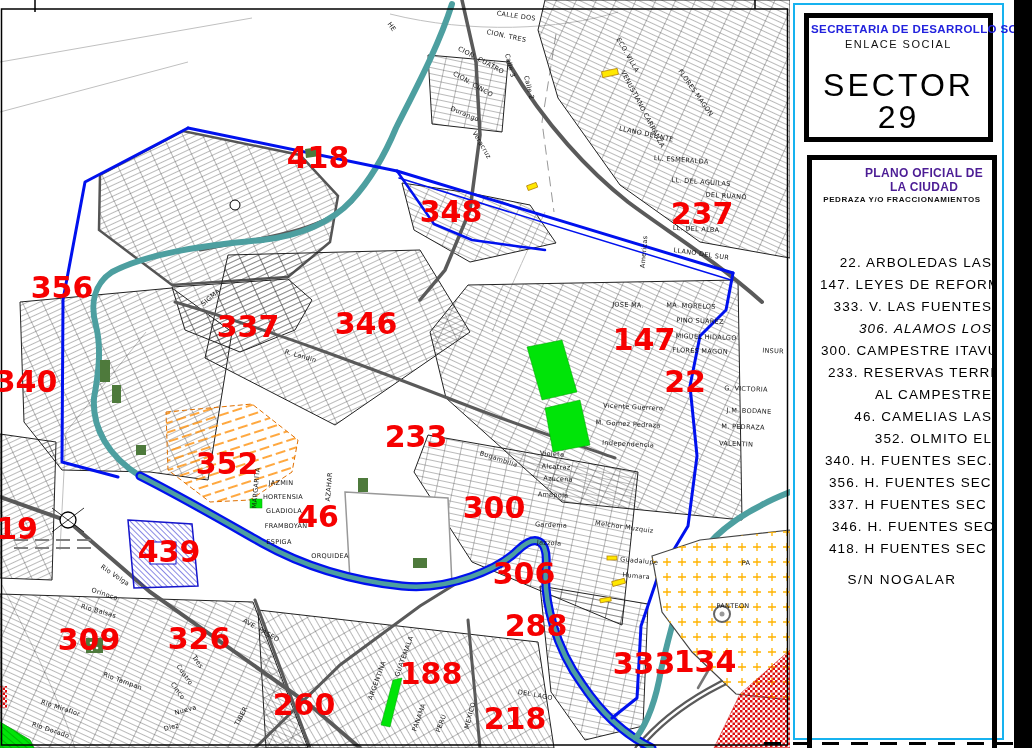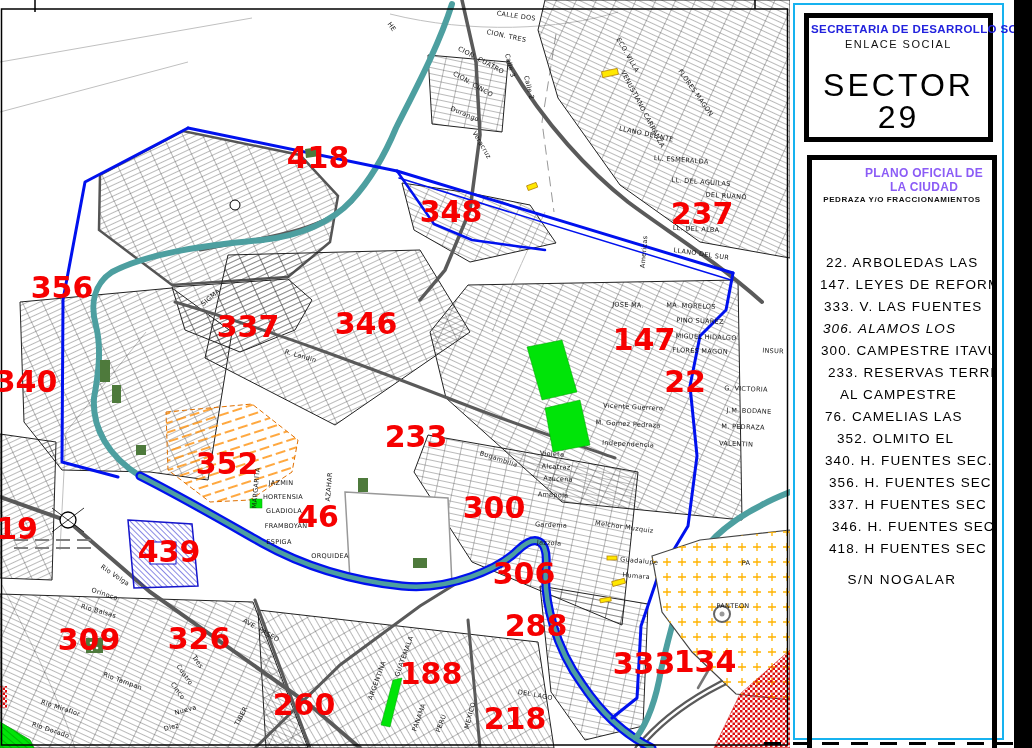--- a/index.html
+++ b/index.html
@@ -13,23 +13,23 @@
                letter-spacing:.3px;text-anchor:middle;}
   
   #side-panel{position:absolute;left:793px;top:3px;width:211px;height:737px;
               border:2px solid #17b2ef;background:#fff;box-sizing:border-box;}
   #title-box{margin:8px 9px 0 9px;border:5px solid #000;padding:5px 2px 4px 2px;text-align:center;}
   .tb-line1{color:#2222dd;font-weight:bold;font-size:11.5px;letter-spacing:.4px;white-space:nowrap;}
   .tb-line2{color:#111;font-size:11px;letter-spacing:1.5px;margin-top:3px;}
   .tb-line3{color:#000;font-size:32px;letter-spacing:3px;margin-top:19px;line-height:1;}
   #legend-box{margin:13px 5px 0 12px;border:5px solid #000;height:625px;box-sizing:border-box;
               padding:6px 0 0 0;overflow:hidden;}
-  .lg-title{color:#8b5cf6;font-weight:bold;font-size:12px;text-align:center;letter-spacing:.3px;padding-left:44px;}
+  .lg-title{color:#4c1d95;font-weight:bold;font-size:12px;text-align:center;letter-spacing:.3px;padding-left:44px;}
   .lg-sub{color:#111;font-weight:bold;font-size:8px;text-align:center;letter-spacing:.6px;margin-top:1px;}
-  #legend-items{margin-top:48px;}
+  #legend-items{margin-top:48px;text-align:right;}
   .legend-row{font-size:13.5px;color:#000;letter-spacing:1.1px;line-height:22px;white-space:nowrap;}
   .lg-footer{font-size:13.5px;color:#000;letter-spacing:1.5px;text-align:center;margin-top:12px;}
   #right-strip{position:absolute;left:1014px;top:0;width:18px;height:748px;background:#000;}
   #bottom-dash{position:absolute;left:764px;top:742px;width:250px;height:3px;
                background:repeating-linear-gradient(90deg,#000 0 17px,transparent 17px 29px);}
 </style>
 </head>
 <body>
 
 <div id="stage">
@@ -305,21 +305,21 @@
       <div class="lg-title">PLANO OFICIAL DE LA CIUDAD</div>
       <div class="lg-sub">PEDRAZA Y/O FRACCIONAMIENTOS</div>
       <div id="legend-items">
           <div class="legend-row" style="padding-left: 14px;">22. ARBOLEDAS LAS</div>
           <div class="legend-row" style="padding-left: 8px;">147. LEYES DE REFORMA</div>
           <div class="legend-row" style="padding-left: 12px;">333. V. LAS FUENTES</div>
           <div class="legend-row" style="padding-left: 11px; font-style: italic;">306. ALAMOS LOS</div>
           <div class="legend-row" style="padding-left: 9px;">300. CAMPESTRE ITAVU</div>
           <div class="legend-row" style="padding-left: 16px;">233. RESERVAS TERRIORI-</div>
           <div class="legend-row" style="padding-left: 28px;">AL CAMPESTRE</div>
-          <div class="legend-row" style="padding-left: 13px;">76. CAMELIAS LAS</div>
+          <div class="legend-row" style="padding-left: 13px;">46. CAMELIAS LAS</div>
           <div class="legend-row" style="padding-left: 25px;">352. OLMITO EL</div>
           <div class="legend-row" style="padding-left: 13px;">340. H. FUENTES SEC. 2</div>
           <div class="legend-row" style="padding-left: 17px;">356. H. FUENTES SEC. 2</div>
           <div class="legend-row" style="padding-left: 17px;">337. H FUENTES SEC I</div>
           <div class="legend-row" style="padding-left: 20px;">346. H. FUENTES SEC 3</div>
           <div class="legend-row" style="padding-left: 17px;">418. H FUENTES SEC 4</div>
         </div>
       <div class="lg-footer">S/N NOGALAR</div>
     </div>
   </div>

